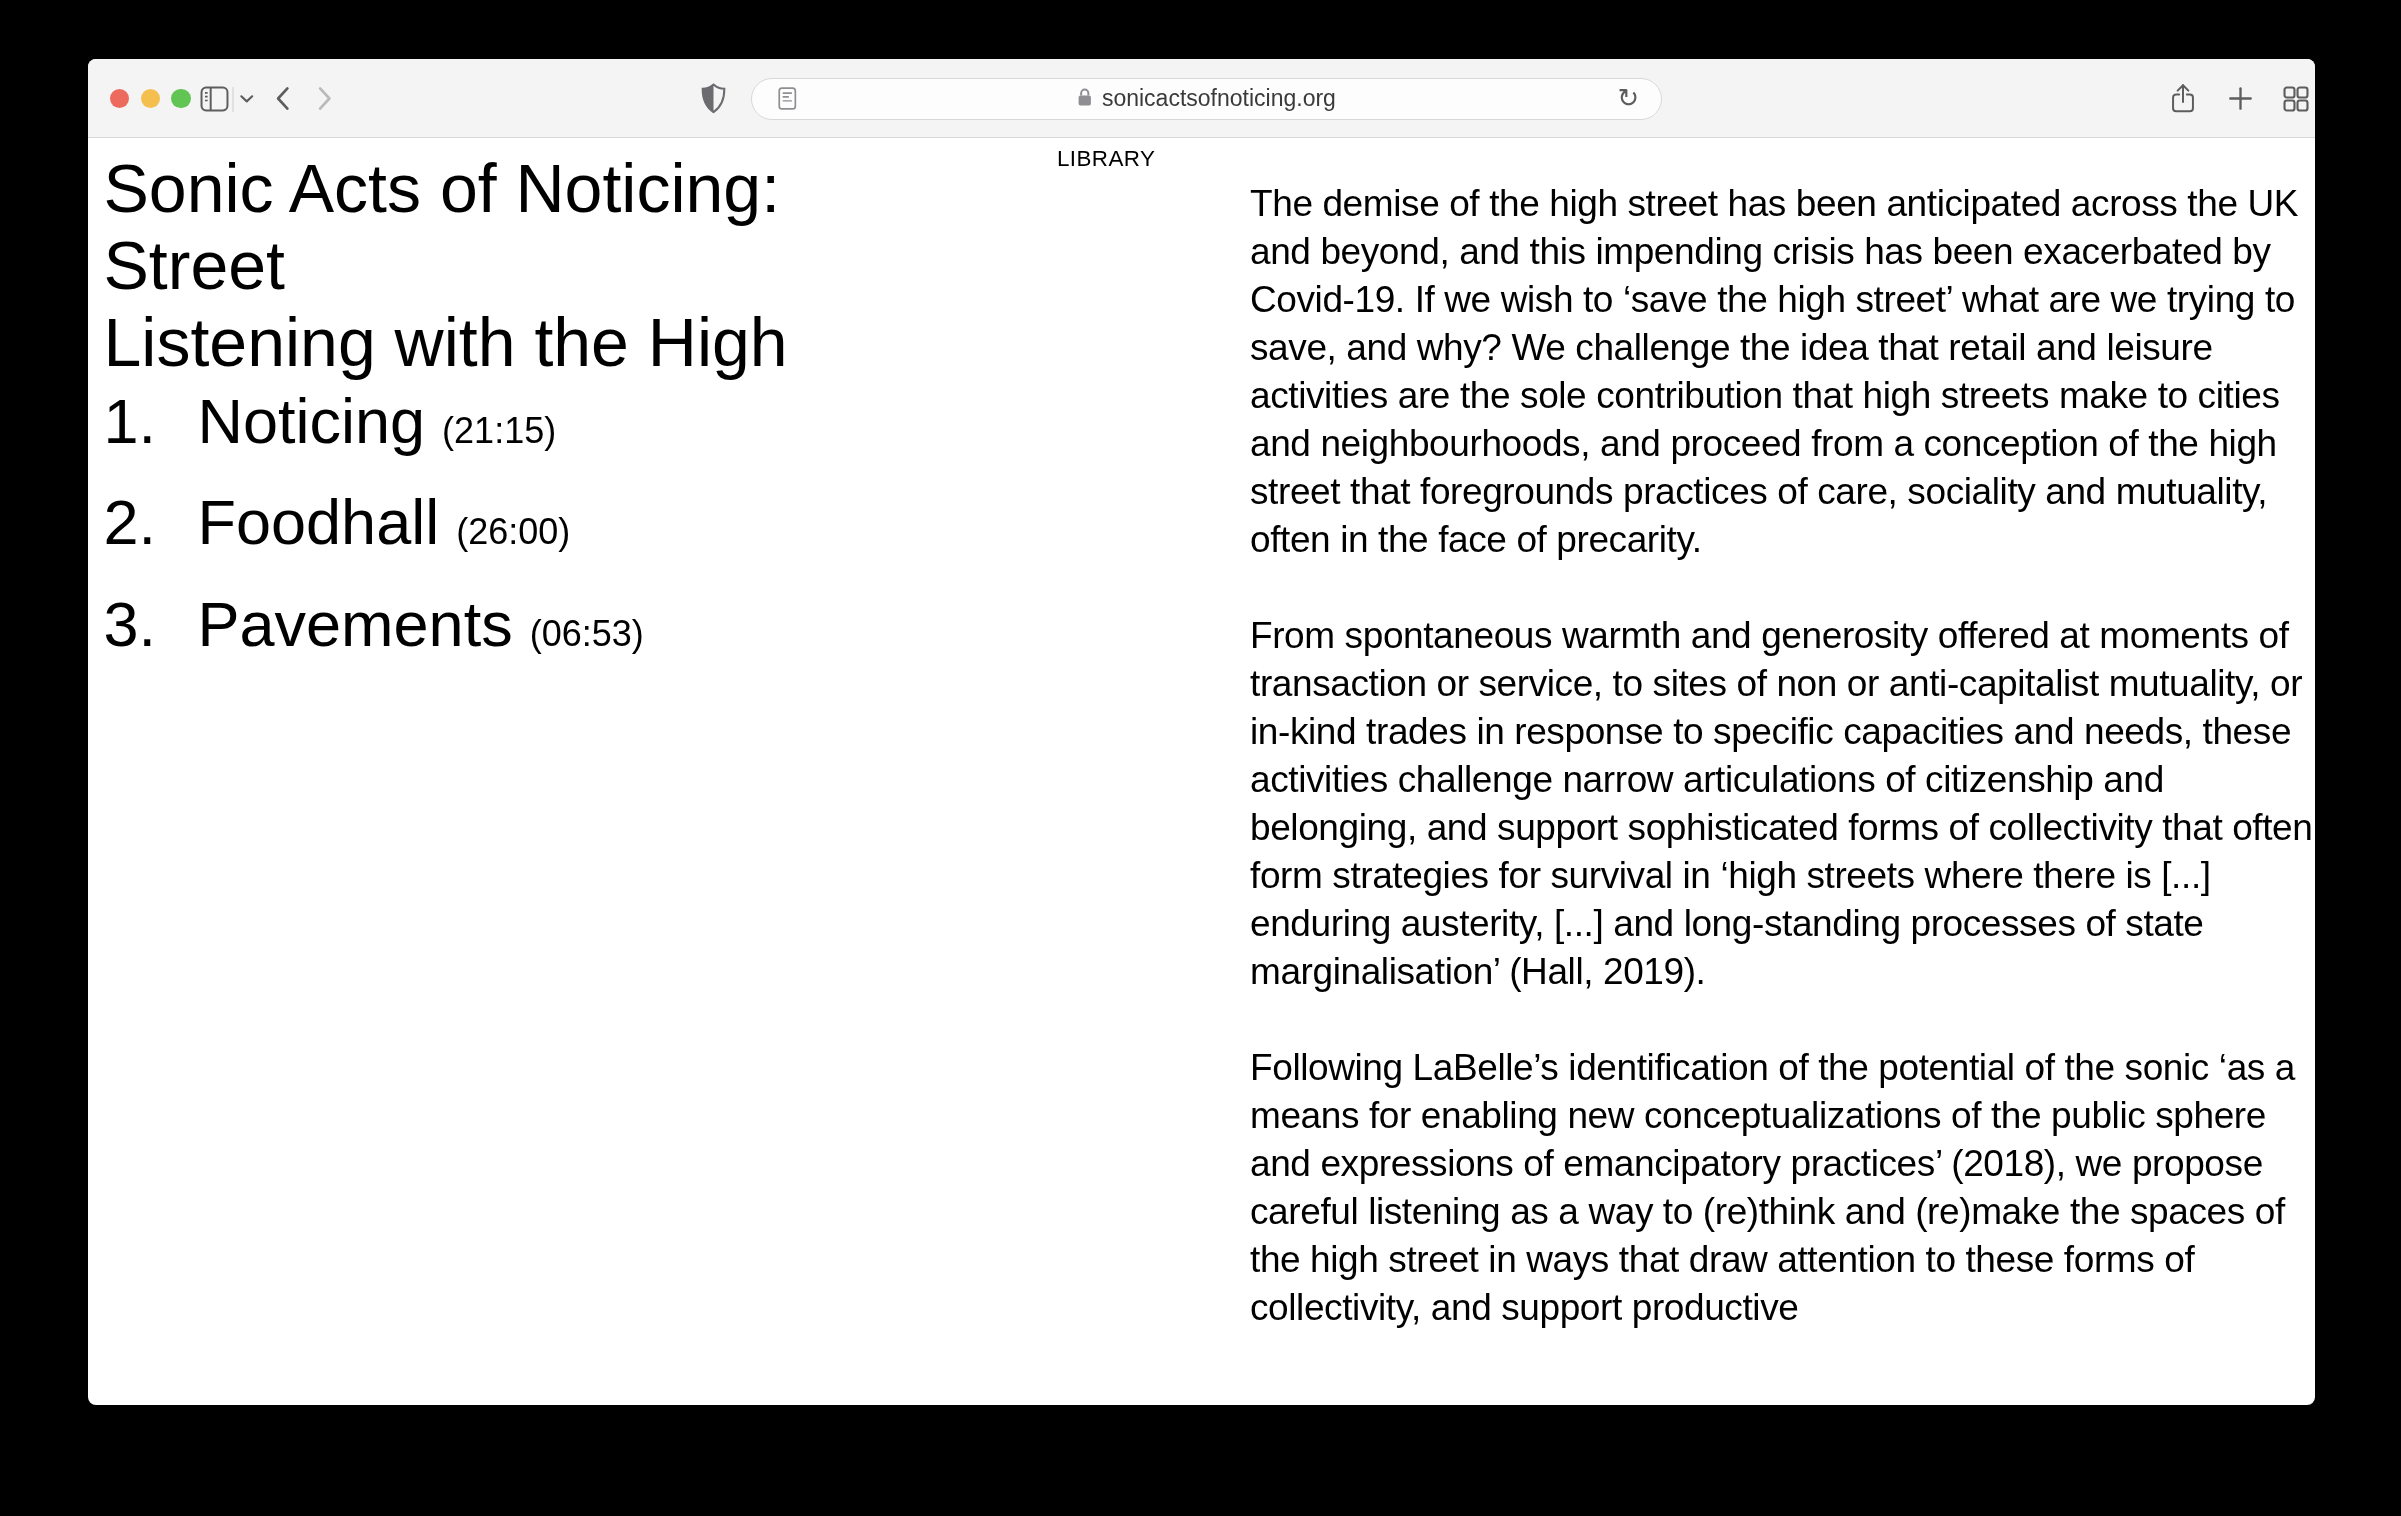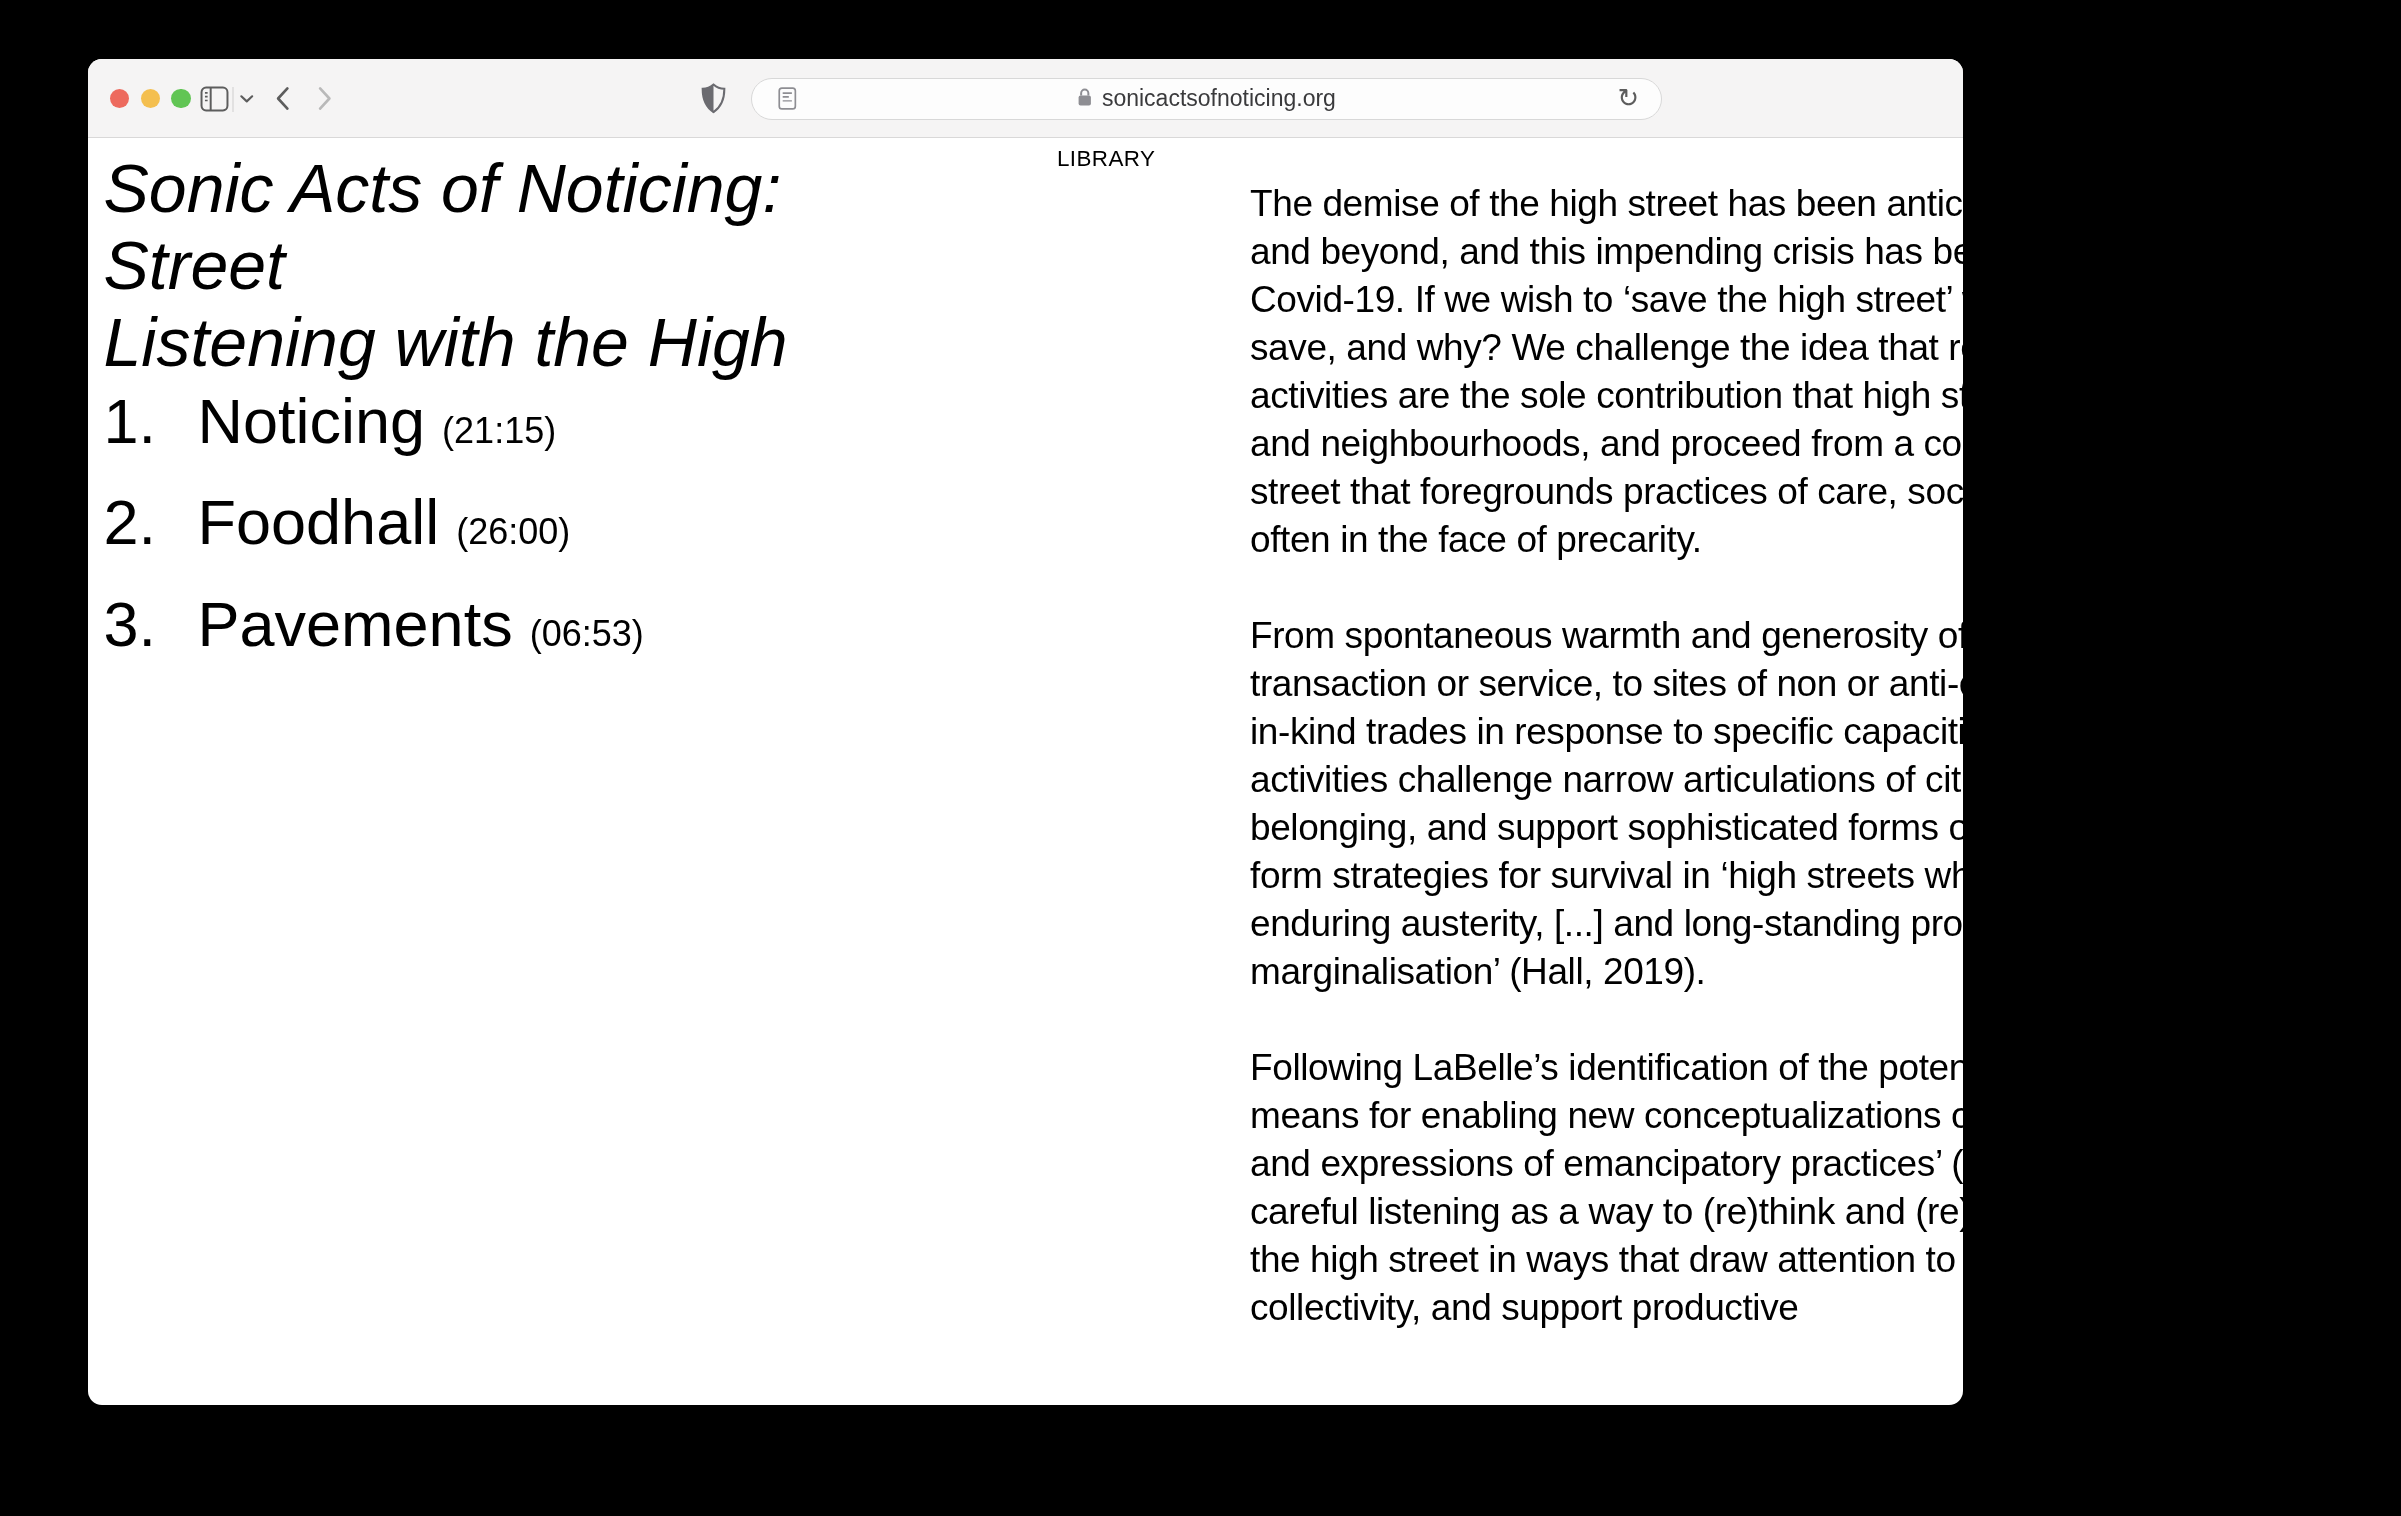--- a/index.html
+++ b/index.html
@@ -16,22 +16,22 @@
     --shield_gray: #6b6b70;
     --light_red: #ed6a5e;
     --light_yellow: #f4bf4f;
     --light_green: #61c554;
     --text: #000000;
   }
   * { margin:0; padding:0; box-sizing:border-box; }
   html,body { width:2401px; height:1516px; background:var(--black); overflow:hidden;
     font-family:"Liberation Sans","DejaVu Sans",sans-serif; }
 
-  .window { position:absolute; left:88px; top:59px; width:1875px; height:1346px;
-    background:var(--window_bg); border-radius:14px; overflow:hidden; }
+  .window { position:absolute; left:88px; top:59px; width:2227px; height:1346px;
+    background:var(--window_bg); border-radius:8px; overflow:hidden; }
 
   
   .toolbar { position:absolute; left:0; top:0; right:0; height:79px;
     background:var(--toolbar_bg); border-bottom:1.5px solid var(--toolbar_border); }
   .traffic { position:absolute; left:21.7px; top:30px; display:flex; gap:11.6px; }
   .light { width:19.3px; height:19.3px; border-radius:50%; }
   .light.red { background:var(--light_red); }
   .light.yellow { background:var(--light_yellow); }
   .light.green { background:var(--light_green); }
 
@@ -47,21 +47,21 @@
   .domain { font-size:23px; color:var(--field_text); }
   .reader { position:absolute; left:26px; top:8.5px; }
   .reload { position:absolute; right:21.7px; top:4.6px; font-family:"DejaVu Sans",sans-serif;
     font-size:26px; color:var(--icon_gray); }
 
   
   .nav-label { position:absolute; left:969px; top:87px; font-size:22.4px; line-height:26px;
     letter-spacing:0.4px; color:var(--text); }
 
   .left-pane { position:absolute; left:15.5px; top:91px; width:890px; color:var(--text); }
-  .title-line { font-size:68px; line-height:77px; font-weight:400; white-space:nowrap;font-style:italic; }
+  .title-line { font-size:68px; line-height:77px; font-weight:400; white-space:nowrap; }
   .tracks { list-style:none; margin-top:1.5px; }
   .track { display:flex; align-items:baseline; line-height:77px; margin-bottom:15.5px; cursor:pointer; }
   .track-num { width:94px; font-size:63px; }
   .track-label { font-size:63px; }
   .track-dur { font-size:36px; margin-left:17px; }
 
   .article { position:absolute; left:1162px; top:79px; width:1074px; bottom:0;
     overflow:hidden; padding-top:15.5px; color:var(--text); }
   .article p { font-size:37px; line-height:48px; letter-spacing:-0.4px; margin-bottom:48px;margin-top:26px; }
 </style>

